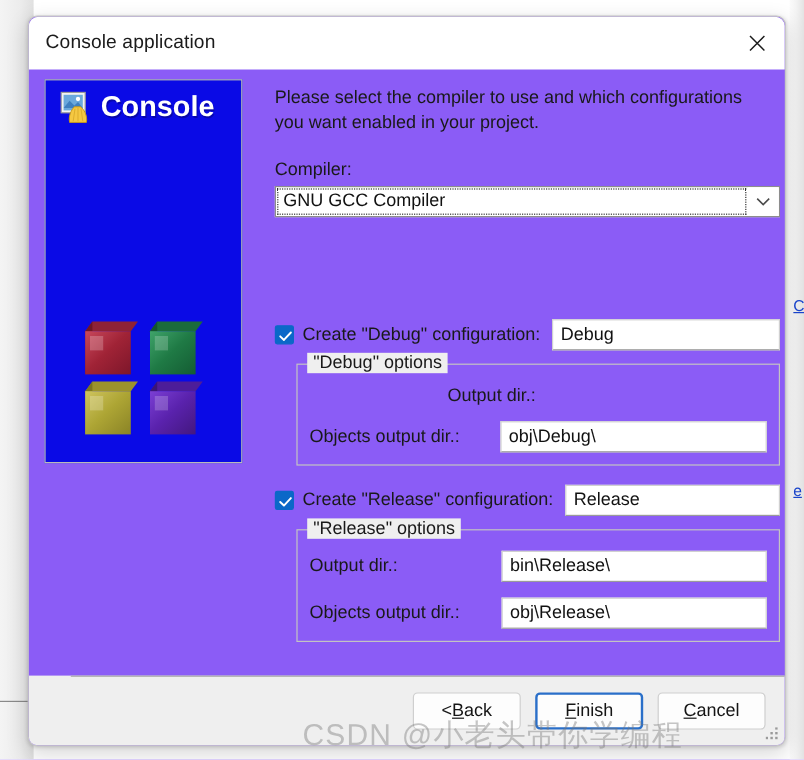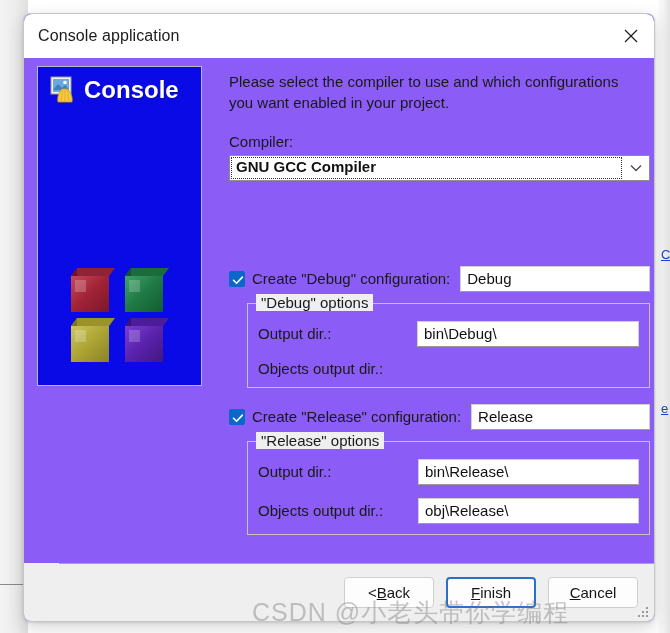--- a/index.html
+++ b/index.html
@@ -179,25 +179,25 @@
     background: #ffffff;
     border: 1px solid #8d8d8d;
     display: flex;
     align-items: stretch;
     width: 421px;
     box-sizing: border-box;
   }
   #compiler-value-wrap {
     flex: 1;
     display: flex;
+    align-items: center;
     padding: 0 4px;
     margin: 2px;
     outline: 1px dotted #333;
     overflow: hidden;
-    font-weight: bold;
   }
   #compiler-value {
     font-size: 15px;
     color: #111111;
     white-space: nowrap;
   }
   #compiler-arrow {
     width: 26px;
     display: flex;
     align-items: center;
@@ -485,24 +485,24 @@
           </svg>
         </span>
         <span class="config-check-label">Create "Debug" configuration:</span>
         <span class="config-name-input">Debug</span>
       </div>
 
       <div class="options-group">
         <span class="options-legend">"Debug" options</span>
         <div class="dir-row">
           <span id="debug-outdir-label" class="dir-label">Output dir.:</span>
-          <span class="dir-input">bin\Debug\</span>
         </div>
         <div class="dir-row">
           <span id="debug-objdir-label" class="dir-label">Objects output dir.:</span>
+          <span class="dir-input">obj\Debug\</span>
         </div>
       </div>
 
       <div id="release-check-row" class="config-check-row">
         <span class="checkbox">
           <svg width="14" height="14" viewBox="0 0 14 14">
             <path d="M2.5 7.3 L5.6 10.3 L11.4 4.1" stroke="#ffffff" stroke-width="1.6" fill="none" stroke-linecap="round" stroke-linejoin="round"></path>
           </svg>
         </span>
         <span class="config-check-label">Create "Release" configuration:</span>

